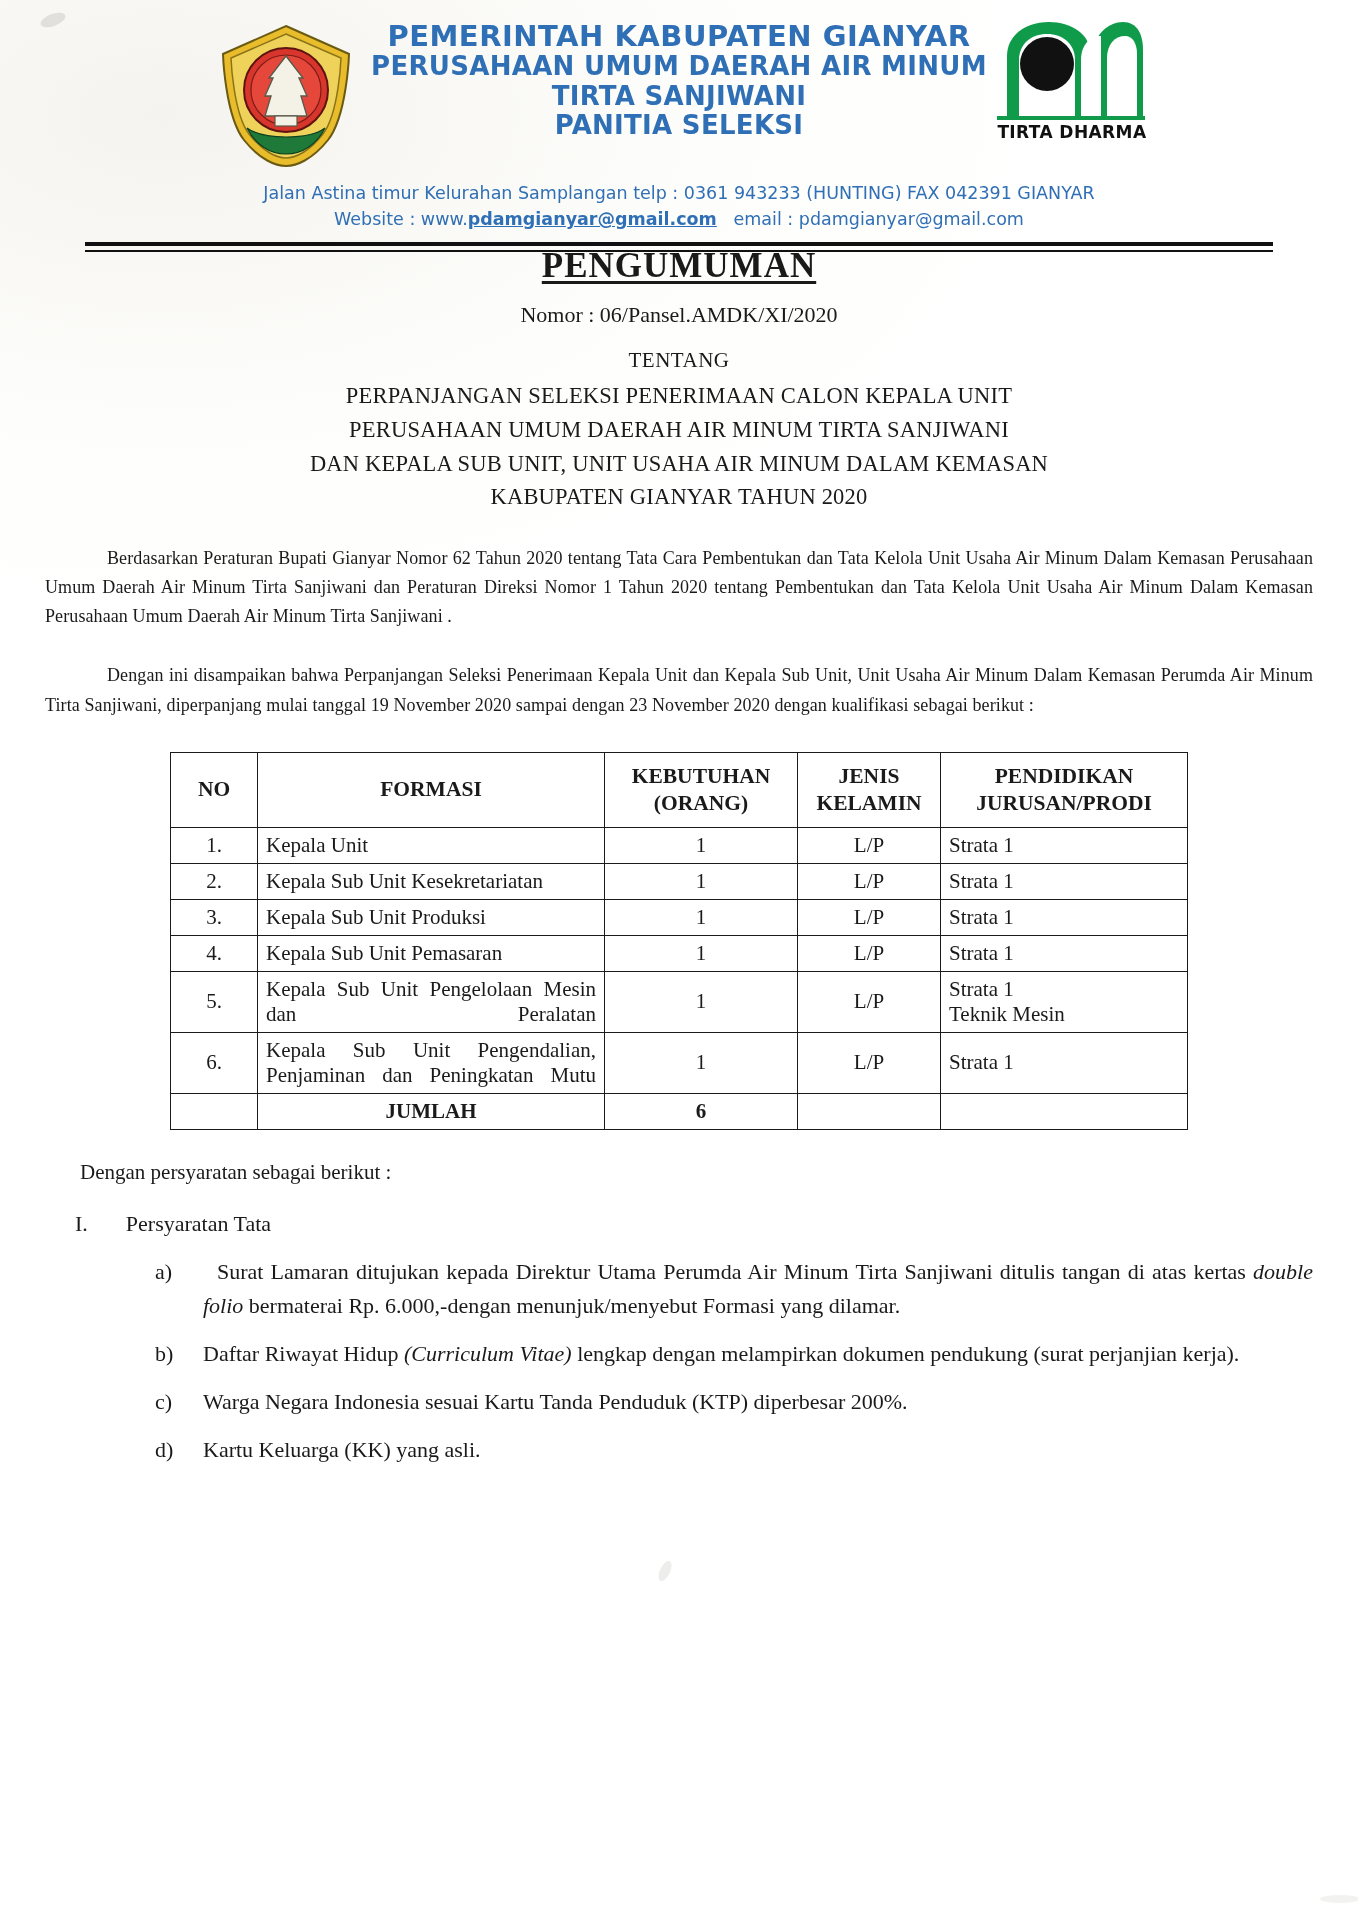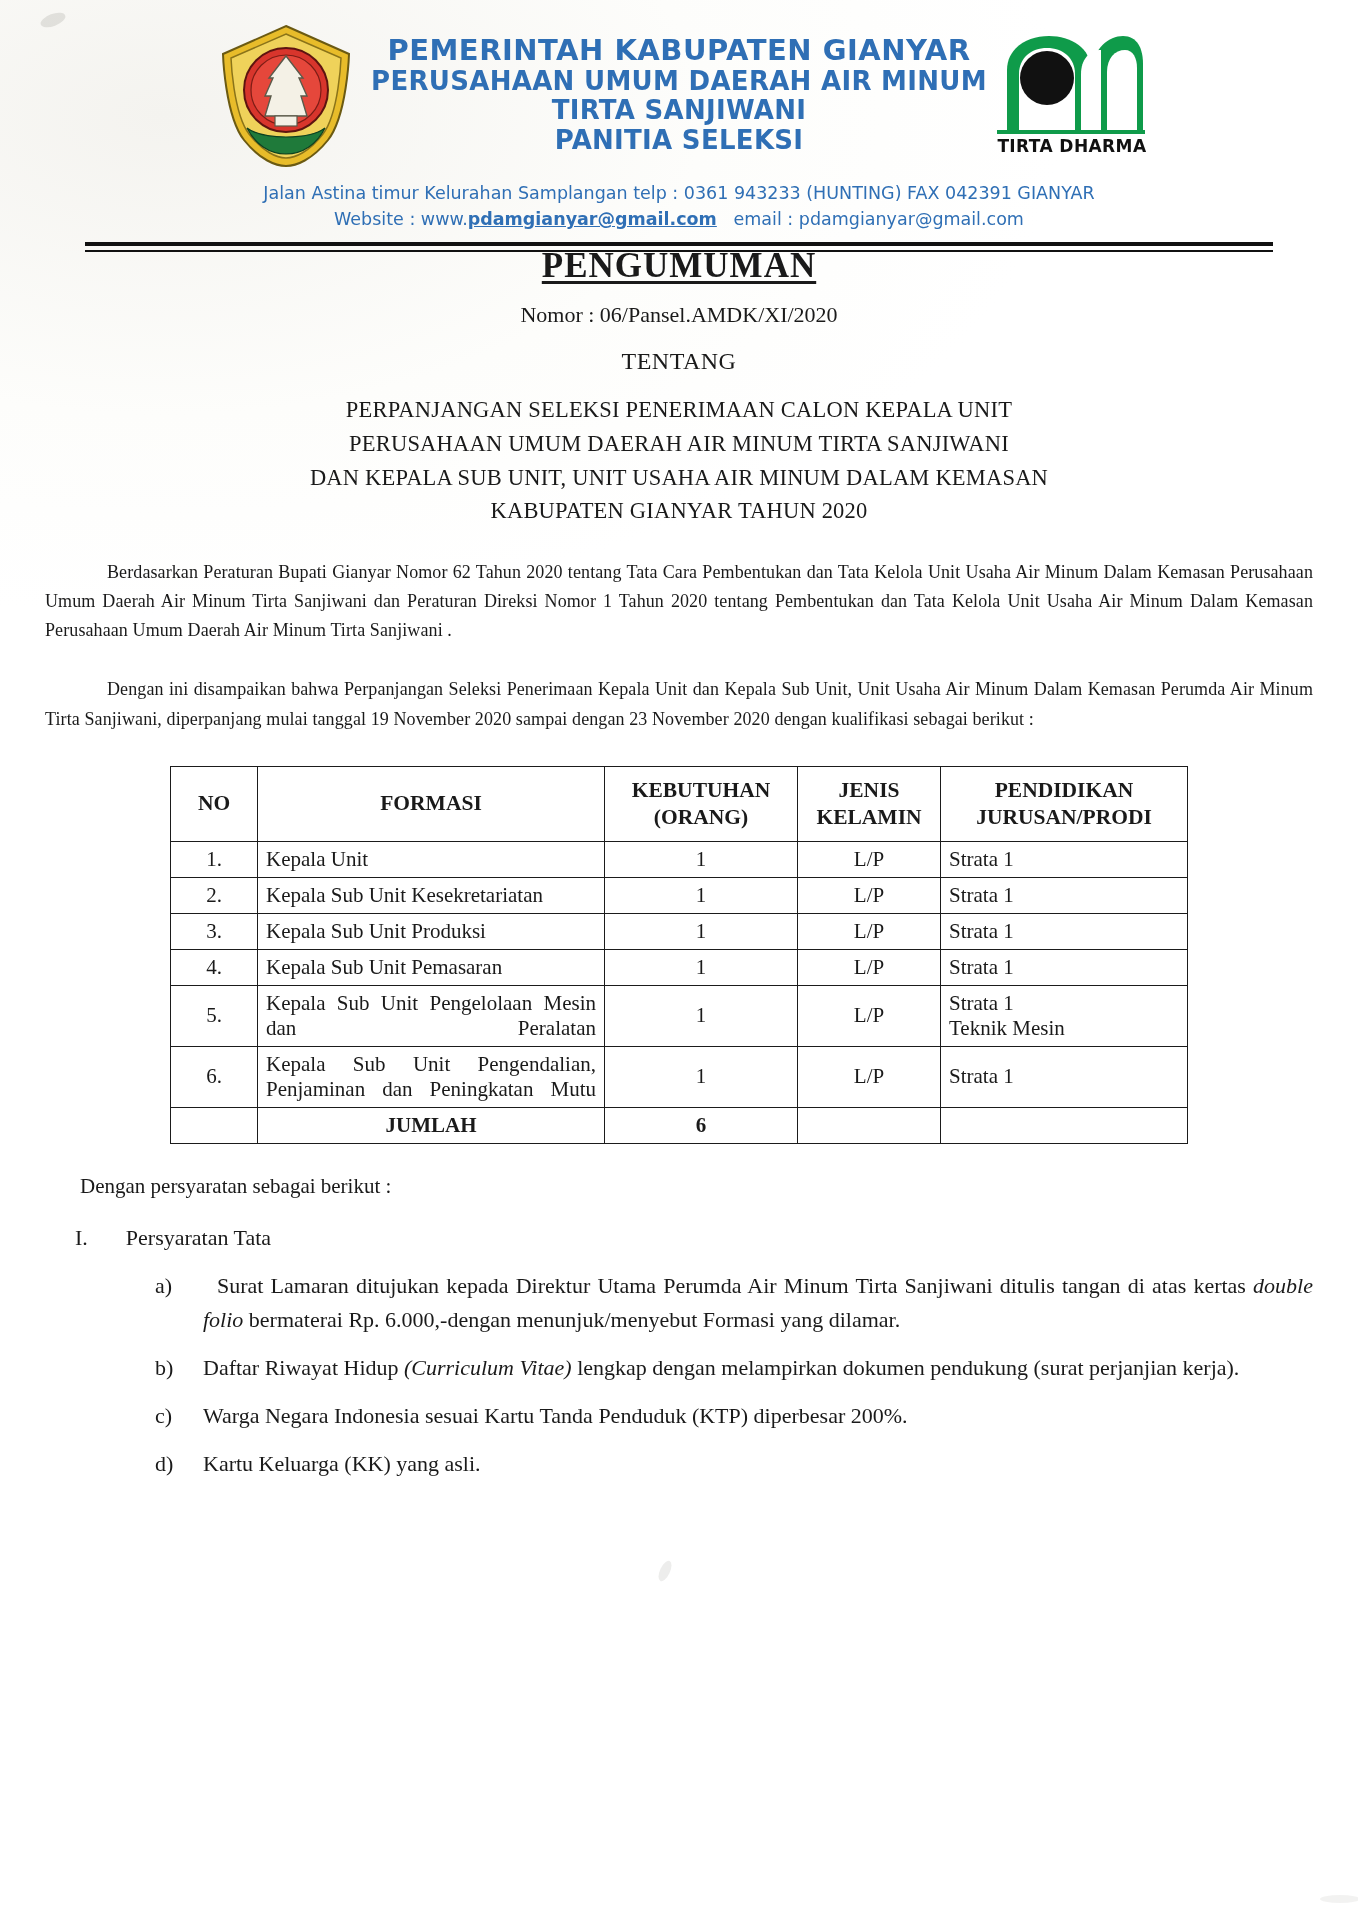--- a/index.html
+++ b/index.html
@@ -25,21 +25,21 @@
   }
   
   .header {
     position: relative;
     padding: 14px 40px 0 40px;
     height: 210px;
     box-sizing: border-box;
   }
   .header-inner {
     display: flex;
-    align-items: center;
+    align-items: flex-start;
     justify-content: center;
     gap: 10px;
   }
   .crest {
     width: 150px;
     height: 150px;
     position: relative;
     flex: 0 0 150px;
     margin-top: 6px;
   }
@@ -119,24 +119,24 @@
   
   .title-block { text-align: center; margin-top: 36px; }
   .doc-title {
     font-size: 35px;
     font-weight: bold;
     letter-spacing: 1px;
     text-decoration: underline;
     text-underline-offset: 4px;
   }
   .doc-nomor { font-size: 22px; margin-top: 16px; }
-  .doc-tentang { font-size: 24px; margin-top: 20px; letter-spacing: 0.5px; }
+  .doc-tentang { font-size: 21px; margin-top: 20px; letter-spacing: 0.5px; }
   .doc-subject {
     font-size: 22.5px;
-    margin-top: 18px;
+    margin-top: 6px;
     line-height: 1.5;
     letter-spacing: 0.2px;
   }
   
   .body-area { padding: 0 45px 0 45px; }
   p.para {
     font-size: 18px;
     line-height: 1.62;
     text-align: justify;
     text-indent: 62px;

